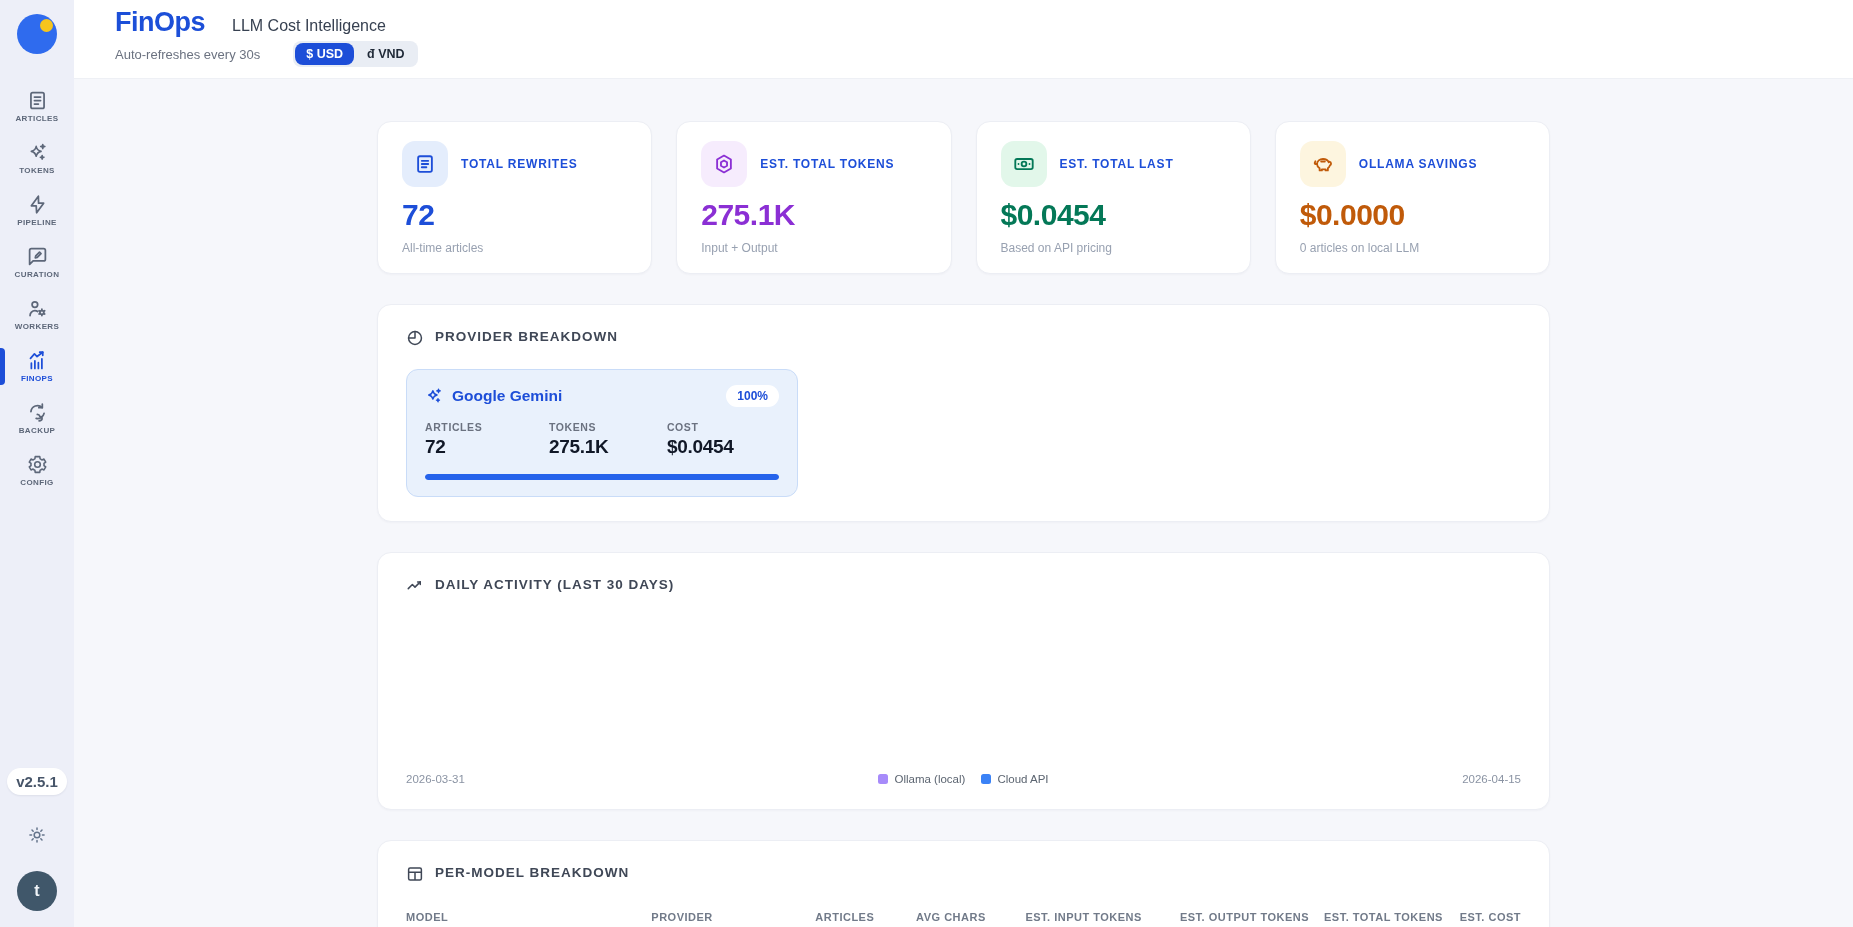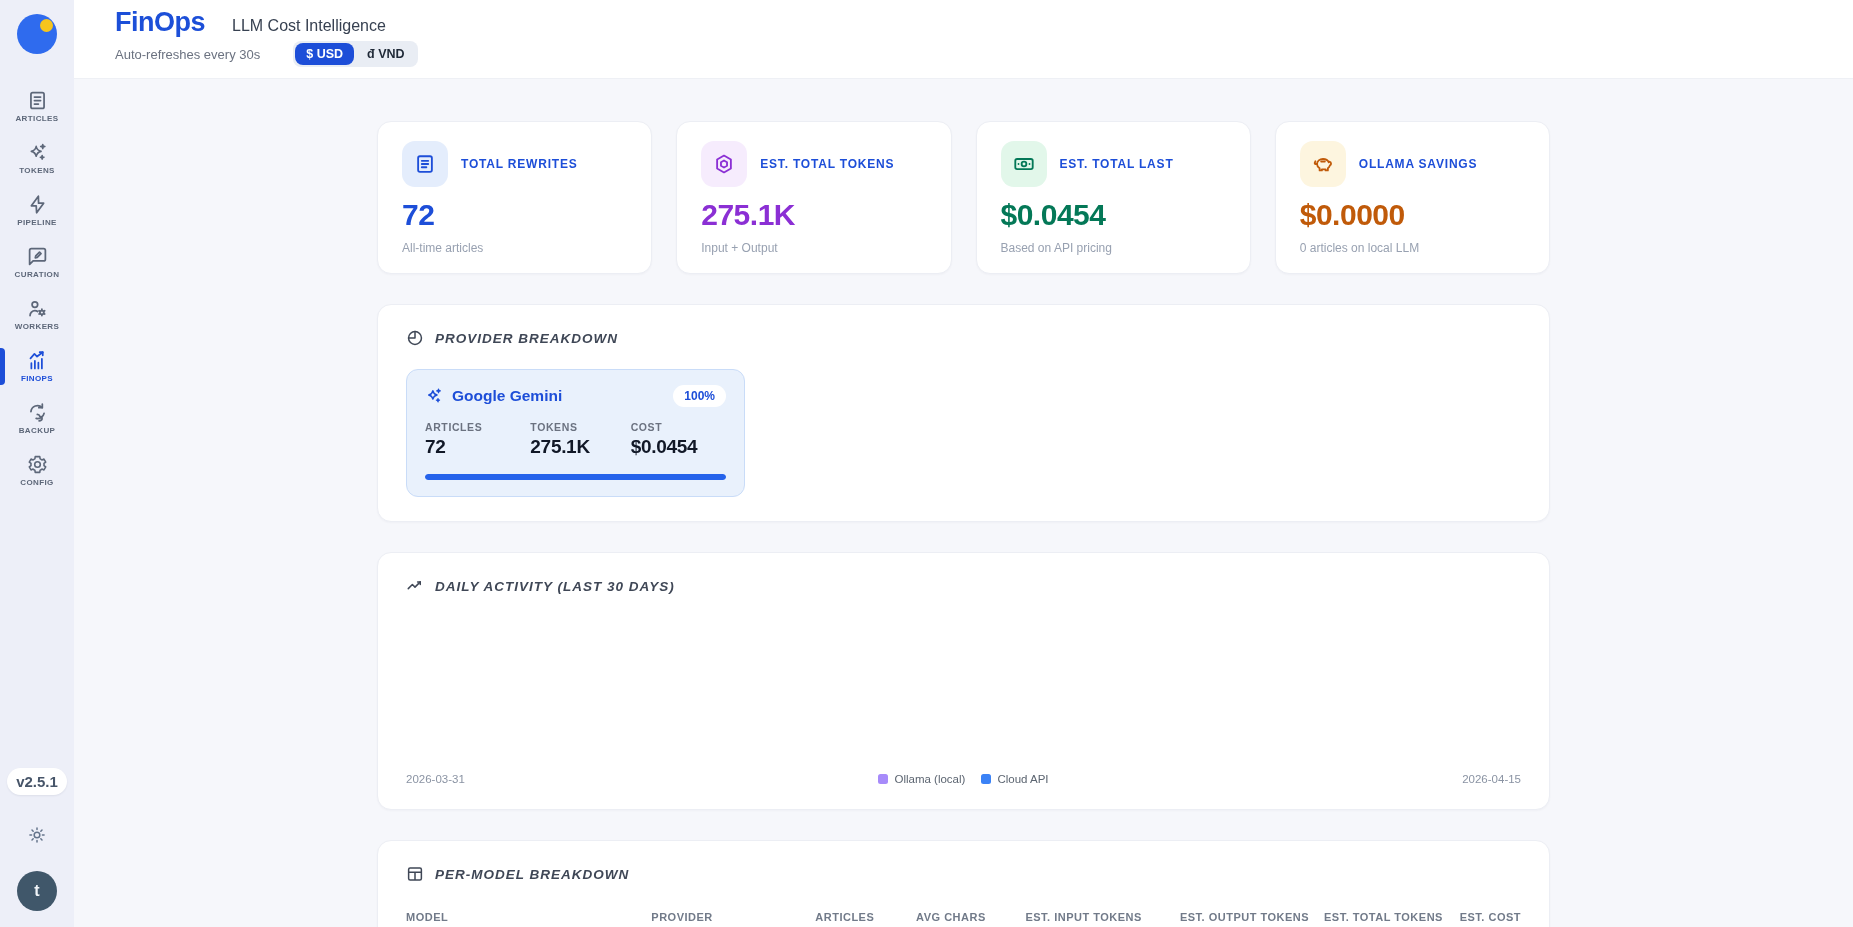--- a/index.html
+++ b/index.html
@@ -68,26 +68,26 @@
   .stat-iconbox { width:46px; height:46px; border-radius:13px; display:flex; align-items:center; justify-content:center; }
   .stat-label { font-size:12px; font-weight:700; letter-spacing:.8px; color:#1d4ed8; }
   .stat-value { margin-top:11px; font-size:30px; font-weight:800; letter-spacing:-.5px; }
   .stat-sub { margin-top:9px; font-size:12px; color:#98a1b1; }
 
   
   .panel {
     background:#ffffff; border:1px solid #eceef4; border-radius:14px; padding:24px 28px;
     margin-top:30px; box-shadow:0 1px 2px rgba(30,41,59,.03);
   }
-  .panel-title { display:flex; align-items:center; gap:11px; color:#3f4756;font-style:italic; }
+  .panel-title { display:flex; gap:11px; color:#3f4756; }
   .panel-title .pt-text { font-size:13.5px; font-weight:700; letter-spacing:1px; }
 
   
   .provider-card {
-    margin-top:22px; width:339px; background:#e9f1fc; border:1px solid #c9dcf8;
+    margin-top:22px; width:392px; background:#e9f1fc; border:1px solid #c9dcf8;
     border-radius:12px; padding:15px 18px 16px;
   }
   .provider-head { display:flex; align-items:center; gap:9px; }
   .provider-name { color:#1d4ed8; font-size:15.5px; font-weight:700; }
   .provider-pct {
     margin-left:auto; background:#ffffff; border-radius:999px; padding:4px 11px;
     font-size:12px; font-weight:700; color:#1d4ed8;
   }
   .provider-stats { display:grid; grid-template-columns:1.05fr 1fr .95fr; margin-top:14px; }
   .p-label { font-size:10.5px; font-weight:600; letter-spacing:.6px; color:#6b7280; }

